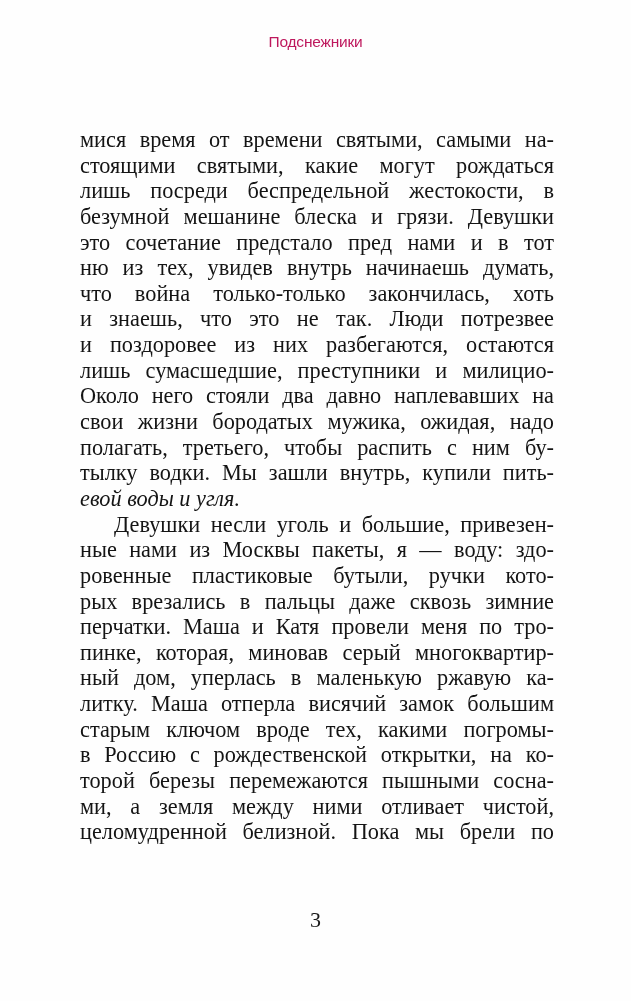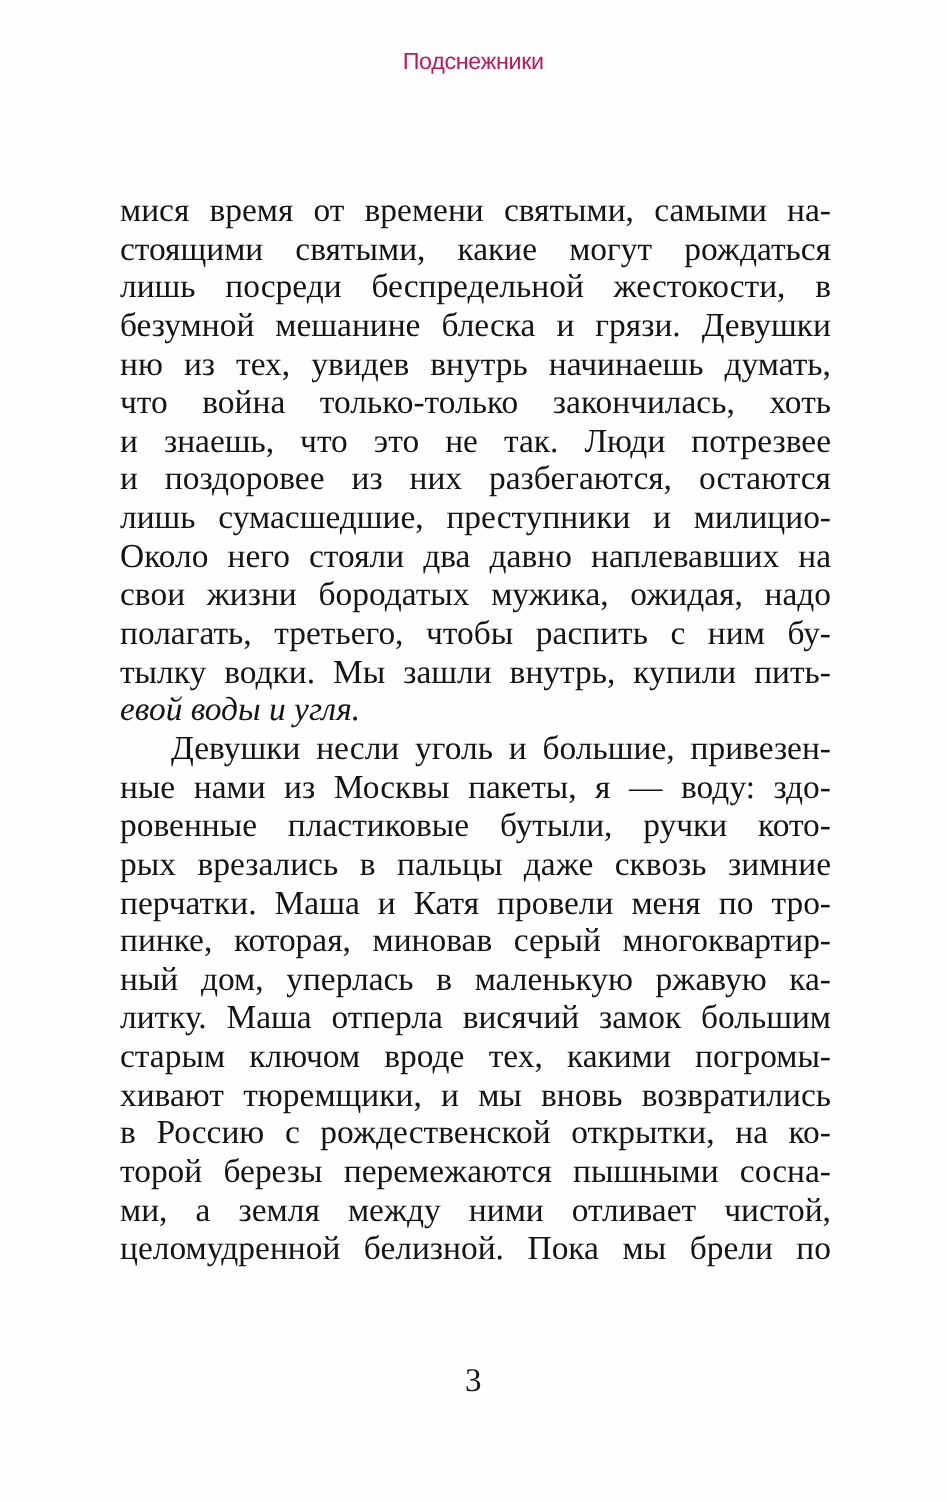--- a/index.html
+++ b/index.html
@@ -74,20 +74,21 @@
 <div class="page">
   <div class="running-head">Подснежники</div>
 
   <div class="text-block">
 
     <div>
       <span class="line">мися время от времени святыми, самыми на-</span>
       <span class="line">стоящими святыми, какие могут рождаться</span>
       <span class="line">лишь посреди беспредельной жестокости, в</span>
       <span class="line">безумной мешанине блеска и грязи. Девушки</span>
+      <span class="line">это сочетание предстало пред нами и в тот</span>
       <span class="line">ню из тех, увидев внутрь начинаешь думать,</span>
       <span class="line">что война только-только закончилась, хоть</span>
       <span class="line">и знаешь, что это не так. Люди потрезвее</span>
       <span class="line">и поздоровее из них разбегаются, остаются</span>
       <span class="line">лишь сумасшедшие, преступники и милицио-</span>
       <span class="line">Около него стояли два давно наплевавших на</span>
       <span class="line">свои жизни бородатых мужика, ожидая, надо</span>
       <span class="line">полагать, третьего, чтобы распить с ним бу-</span>
       <span class="line">тылку водки. Мы зашли внутрь, купили пить-</span>
       <span class="line last">евой воды и угля.</span>
@@ -96,21 +97,20 @@
     <div>
       <span class="line indent">Девушки несли уголь и большие, привезен-</span>
       <span class="line">ные нами из Москвы пакеты, я — воду: здо-</span>
       <span class="line">ровенные пластиковые бутыли, ручки кото-</span>
       <span class="line">рых врезались в пальцы даже сквозь зимние</span>
       <span class="line">перчатки. Маша и Катя провели меня по тро-</span>
       <span class="line">пинке, которая, миновав серый многоквартир-</span>
       <span class="line">ный дом, уперлась в маленькую ржавую ка-</span>
       <span class="line">литку. Маша отперла висячий замок большим</span>
       <span class="line">старым ключом вроде тех, какими погромы-</span>
-      <span class="line">хивают тюремщики, и мы вновь возвратились</span>
       <span class="line">в Россию с рождественской открытки, на ко-</span>
       <span class="line">торой березы перемежаются пышными сосна-</span>
       <span class="line">ми, а земля между ними отливает чистой,</span>
       <span class="line">целомудренной белизной. Пока мы брели по</span>
     </div>
   </div>
 
   <div class="page-number">3</div>
 </div>
 

